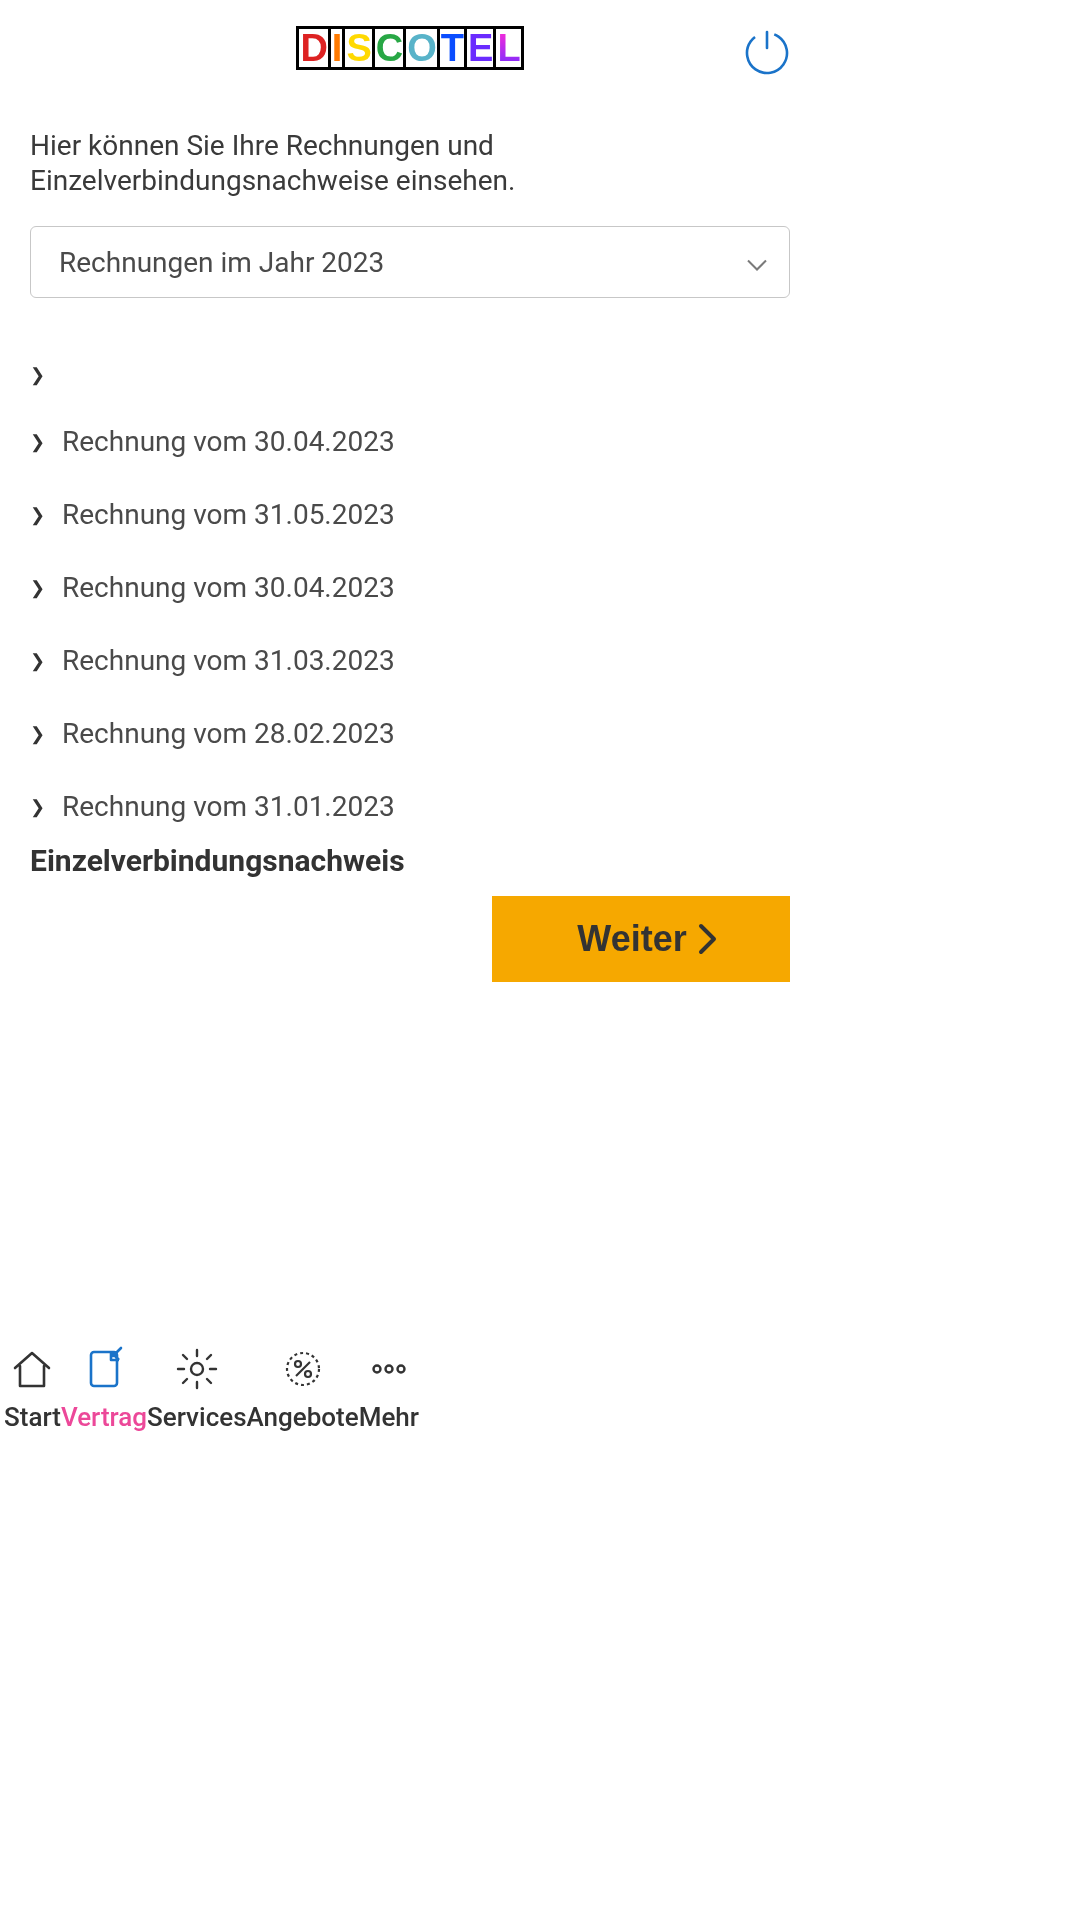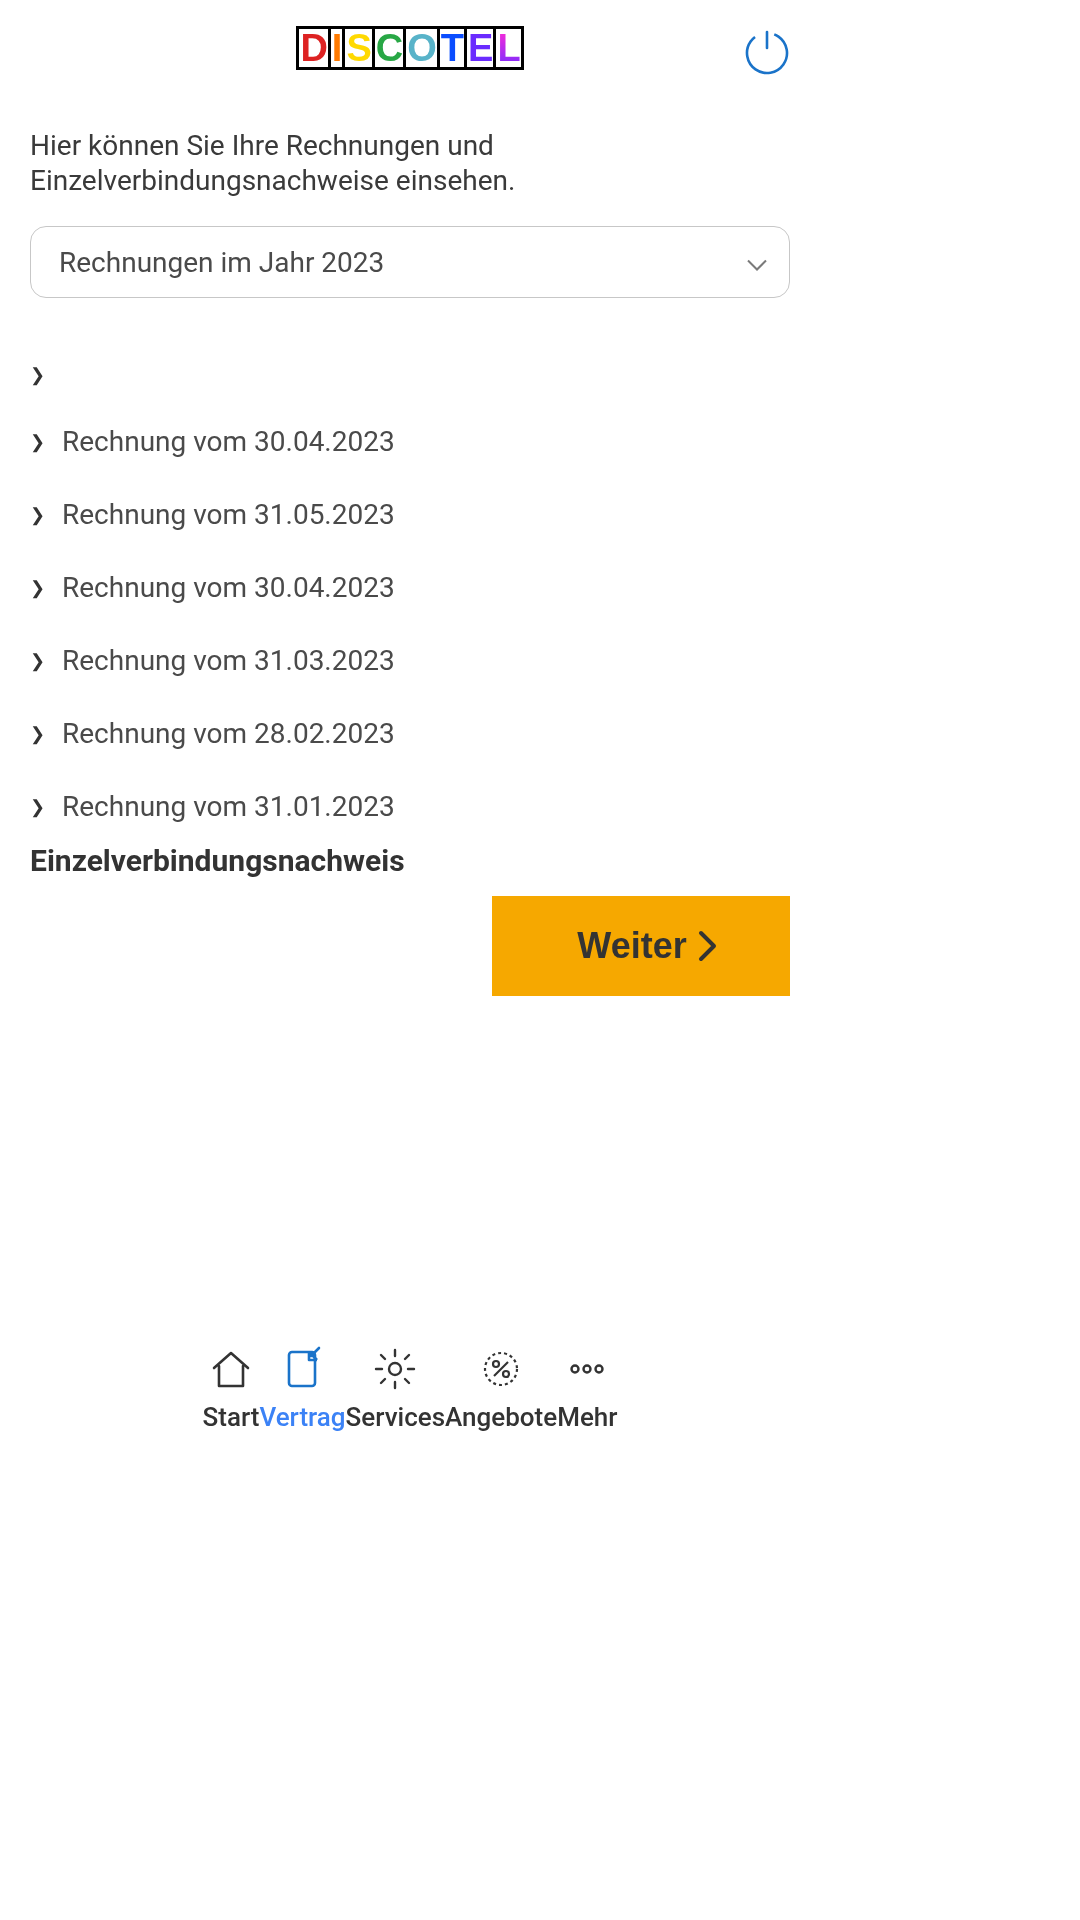--- a/index.html
+++ b/index.html
@@ -69,21 +69,21 @@
   .page-sub {
     font-size: 28px;
     color: #3a3a3a;
     line-height: 1.25;
     margin-bottom: 28px;
   }
 
   .year-select {
     width: 100%;
     border: 1px solid #c7c7c7;
-    border-radius: 16px;
+    border-radius: 6px;
     height: 72px;
     display: flex;
     align-items: center;
     padding: 16px 28px;
     font-size: 28px;
     color: #4a4a4a;
     position: relative;
     margin-bottom: 46px;
     background: #fff;
   }
@@ -122,54 +122,54 @@
     margin-bottom: 24px;
   }
 
   .cta {
     display: flex;
     justify-content: flex-end;
   }
   .cta-btn {
     background: #f6a800;
     border: none;
-    height: 100px;
+    height: 86px;
     min-width: 298px;
     padding: 0 26px 0 40px;
     display: flex;
     align-items: center;
     justify-content: center;
     gap: 10px;
     font-size: 36px;
     font-weight: 700;
     color: #333;
   }
 
   
   .tabbar {
     position: absolute;
     bottom: 24px;
     left: 0;
     right: 0;
     display: flex;
-    justify-content: center;
+    justify-content: flex-start;
     align-items: flex-end;
     padding: 10px 4px 0;
     background: #fff;
   }
   .tab {
     display: flex;
     flex-direction: column;
     align-items: center;
     gap: 10px;
     color: #333;
     font-size: 26px;
     font-weight: 500;
   }
-  .tab.active { color: #3b82f6; }
+  .tab.active { color: #ec4899; }
   .tab svg { display:block; }
 </style>
 </head>
 <body>
 
 <div class="screen">
 
   <div class="header">
     <div class="logo" aria-label="DISCOTEL">
       <span class="l-d">D</span>

